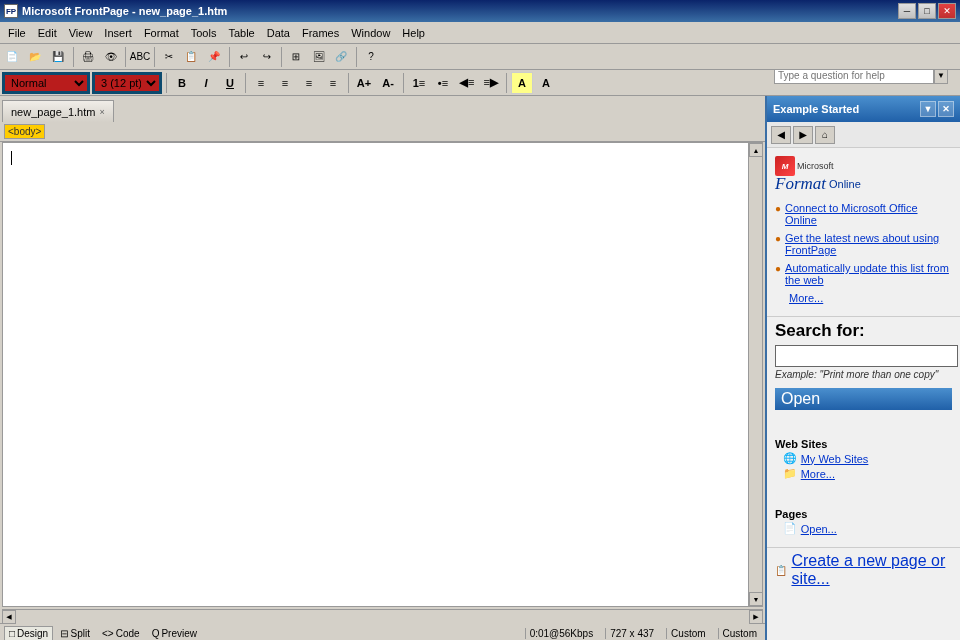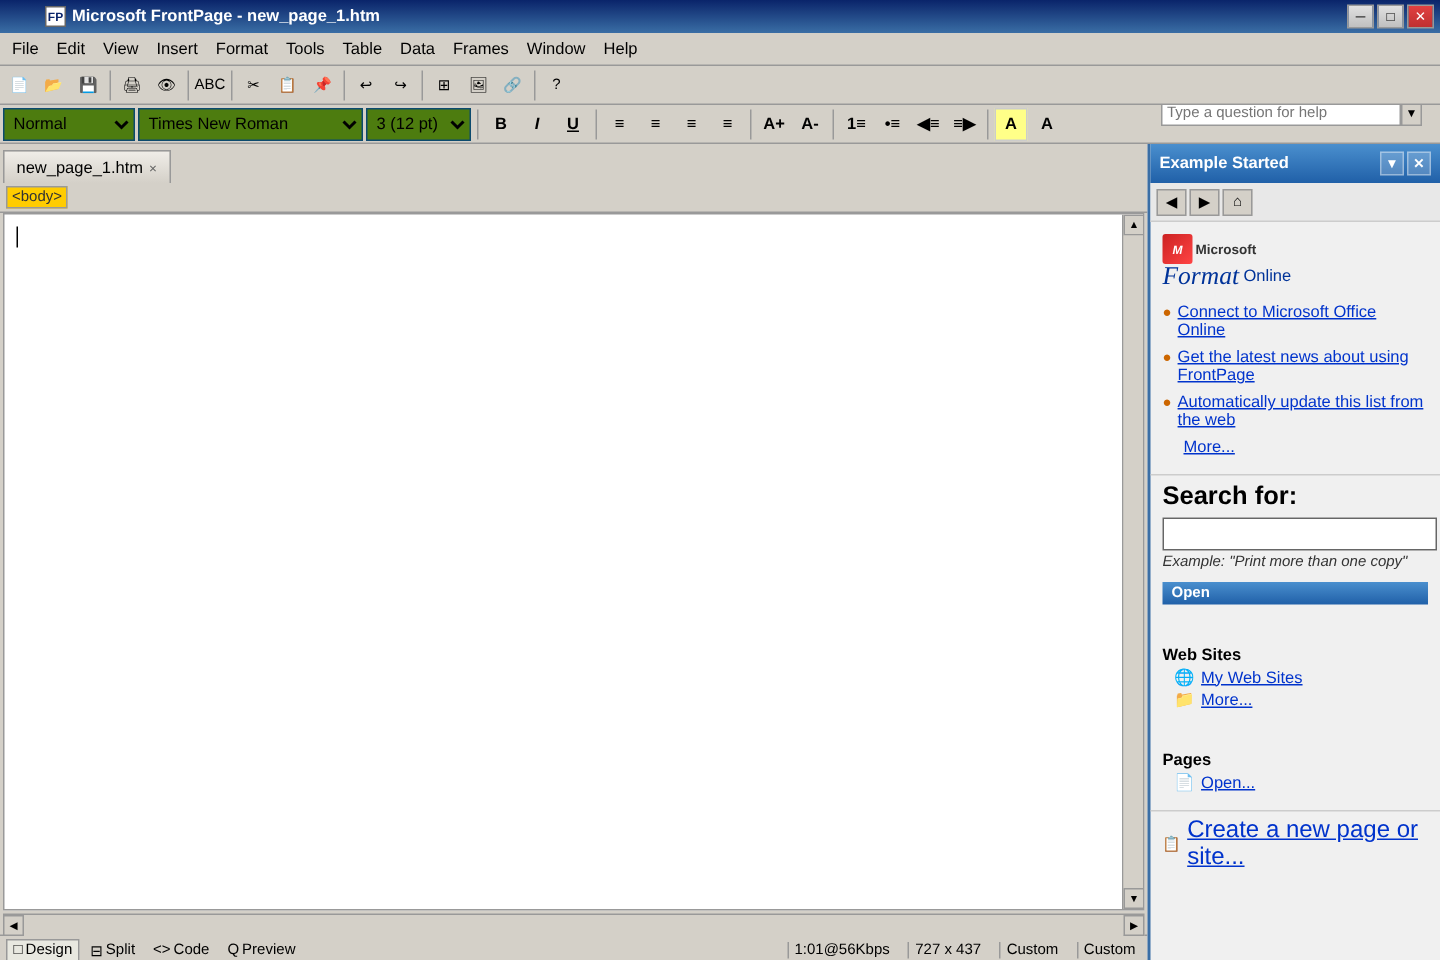--- a/index.html
+++ b/index.html
@@ -9,21 +9,21 @@
     .title-bar {
       background: linear-gradient(to bottom, #0a246a, #3a6ea5);
       color: white;
       height: 22px;
       display: flex;
       align-items: center;
       padding: 0 4px;
       justify-content: space-between;
     }
     .title-bar-left { display: flex; align-items: center; gap: 4px; font-size: 11px; font-weight: bold; }
-    .title-bar-icon { width: 14px; height: 14px; background: #fff; border: 1px solid #666; display: flex; align-items: center; justify-content: center; font-size: 8px; color: #0a246a; font-weight: bold; margin-left: 26px; }
+    .title-bar-icon { width: 14px; height: 14px; background: #fff; border: 1px solid #666; display: flex; align-items: center; justify-content: center; font-size: 8px; color: #0a246a; font-weight: bold; }
     .title-bar-controls { display: flex; gap: 2px; }
     .title-btn {
       width: 18px; height: 16px; background: linear-gradient(to bottom, #e0e0e0, #c0c0c0);
       border: 1px solid #999; display: flex; align-items: center; justify-content: center;
       font-size: 9px; color: #000; cursor: pointer;
     }
     .title-btn.close { background: linear-gradient(to bottom, #e04040, #c03030); color: white; }
 
     
     .menu-bar {
@@ -97,22 +97,22 @@
       height: 26px;
       display: flex;
       align-items: center;
       padding: 1px 2px;
       border-bottom: 1px solid #999;
       gap: 2px;
     }
     .fmt-select {
       height: 22px;
       font-size: 11px;
-      border: 1px solid #0c4a6e;
-      background: #4d7c0f;
+      border: 3px solid #0c4a6e;
+      background: #b91c1c;
       padding: 0 2px;
     }
     .fmt-btn {
       width: 22px; height: 22px;
       background: #d4d0c8;
       border: 1px solid transparent;
       display: flex; align-items: center; justify-content: center;
       cursor: pointer; font-size: 11px; font-weight: bold;
     }
 
@@ -317,22 +317,22 @@
       background: white;
       padding: 0 2px;
     }
     .search-example { font-size: 10px; color: #333; font-style: italic; }
 
     
     .open-section { padding: 4px 8px; }
     .open-header {
       background: linear-gradient(to bottom, #4a8fce, #2060a8);
       color: white;
-      font-size: 10px;
-      font-weight: bold;
+      font-size: 16px;
+      font-weight: normal;
       padding: 2px 6px;
       margin-bottom: 6px;
     }
     .open-subsection { margin-bottom: 8px; }
     .open-sub-label { font-size: 11px; font-weight: bold; margin-bottom: 2px; margin-top: 28px; }
     .open-link {
       display: flex; align-items: center; gap: 4px;
       padding-left: 8px; margin-bottom: 2px; cursor: pointer;
     }
     .open-link-icon { font-size: 11px; }
@@ -417,23 +417,20 @@
   <div class="tb-btn">🖼</div>
   <div class="tb-btn">🔗</div>
   <div class="tb-sep"></div>
   <div class="tb-btn">?</div>
 </div>
 
 <div class="format-toolbar">
   <select class="fmt-select" style="width:88px;">
     <option>Normal</option>
   </select>
-  <select class="fmt-select" style="width:150px;">
-    <option>Times New Roman</option>
-  </select>
   <select class="fmt-select" style="width:70px;">
     <option>3 (12 pt)</option>
   </select>
   <div class="tb-sep"></div>
   <div class="fmt-btn" style="font-weight:bold;">B</div>
   <div class="fmt-btn" style="font-style:italic;">I</div>
   <div class="fmt-btn" style="text-decoration:underline;">U</div>
   <div class="tb-sep"></div>
   <div class="fmt-btn">≡</div>
   <div class="fmt-btn">≡</div>
@@ -497,21 +494,21 @@
         <div class="view-btn">
           <span>&lt;&gt;</span>
           <span>Code</span>
         </div>
         <div class="view-btn">
           <span>Q</span>
           <span>Preview</span>
         </div>
       </div>
       <div class="status-right">
-        <span class="status-item">1:01@56Kbps</span>
+        <span class="status-item">0:01@56Kbps</span>
         <span class="status-item">727 x 437</span>
         <span class="status-item">Custom</span>
         <span class="status-item">Custom</span>
       </div>
     </div>
   </div>
 
   <div class="right-panel">
     <div class="panel-header">
       <span>Example Started</span>
@@ -526,21 +523,21 @@
       <div class="panel-nav-btn">▶</div>
       <div class="panel-nav-btn">⌂</div>
     </div>
 
     <div class="office-logo">
       <div style="display:flex; flex-direction:column; align-items:flex-start;">
         <div style="display:flex; align-items:center; gap:2px;">
           <div style="width:20px;height:20px;background:linear-gradient(135deg,#cc2222,#ff4444);color:white;font-size:7px;font-weight:bold;display:flex;align-items:center;justify-content:center;border-radius:2px;">
             <span style="font-size:8px; font-style:italic;">M</span>
           </div>
-          <span style="font-size:9px;color:#333;font-weight:bold;">Microsoft</span>
+          <span style="font-size:9px;color:#333;">Microsoft</span>
         </div>
         <div style="display:flex; align-items:center; margin-top:-2px;">
           <span style="font-size:17px;font-style:italic;color:#003399;font-family:serif;">Format</span>
           <span style="font-size:11px;color:#003399;margin-left:3px;">Online</span>
         </div>
       </div>
     </div>
 
     <div class="panel-links">
       <div class="panel-link">

